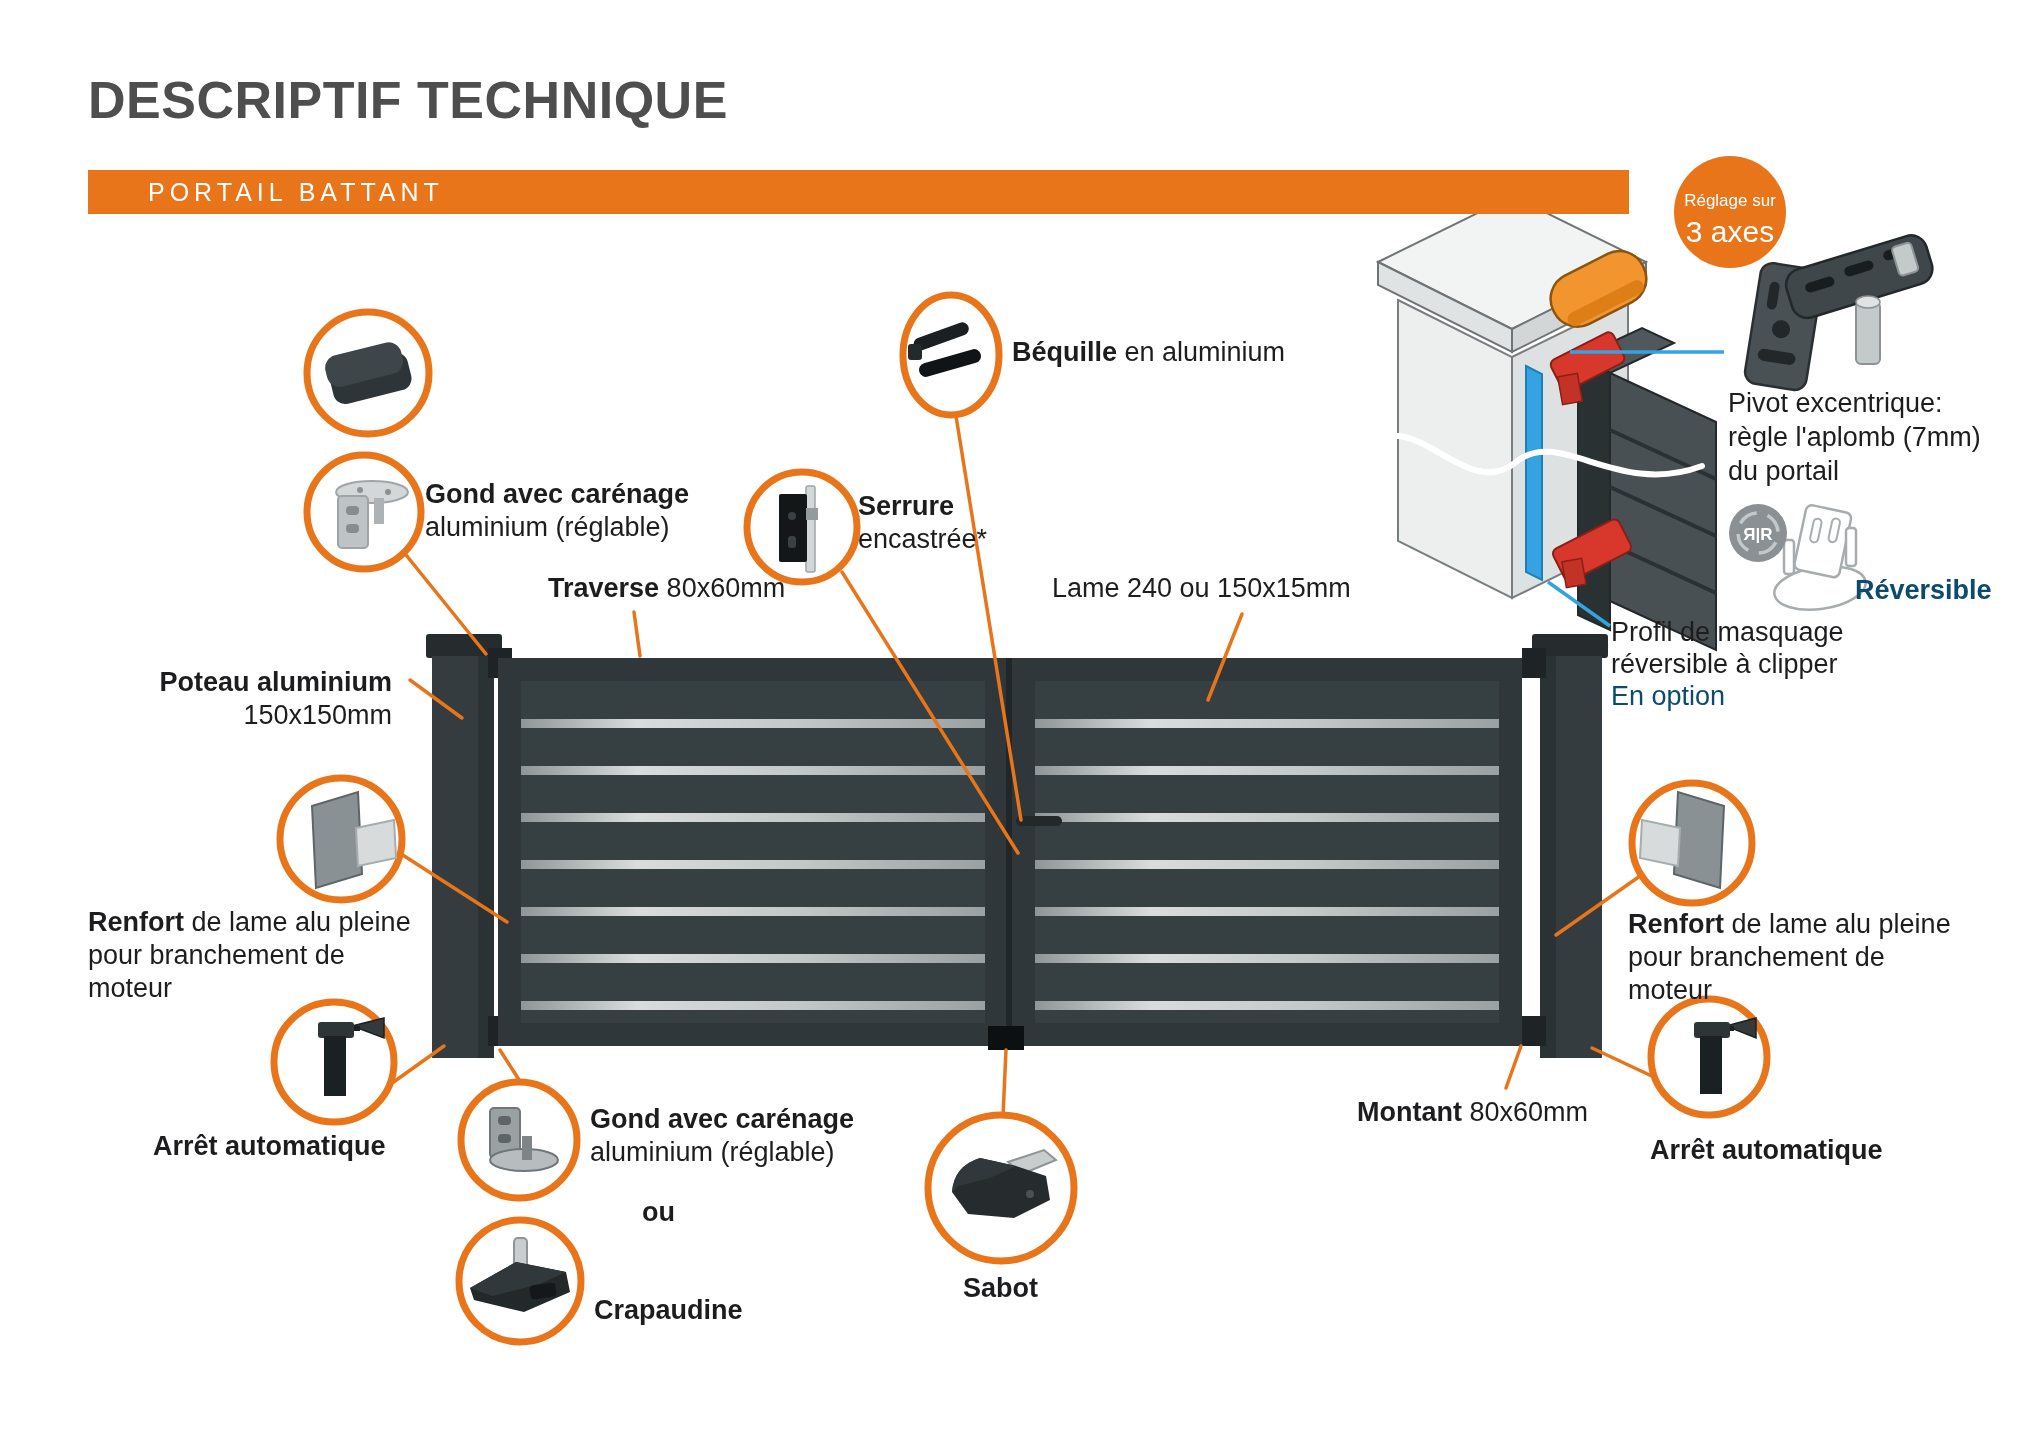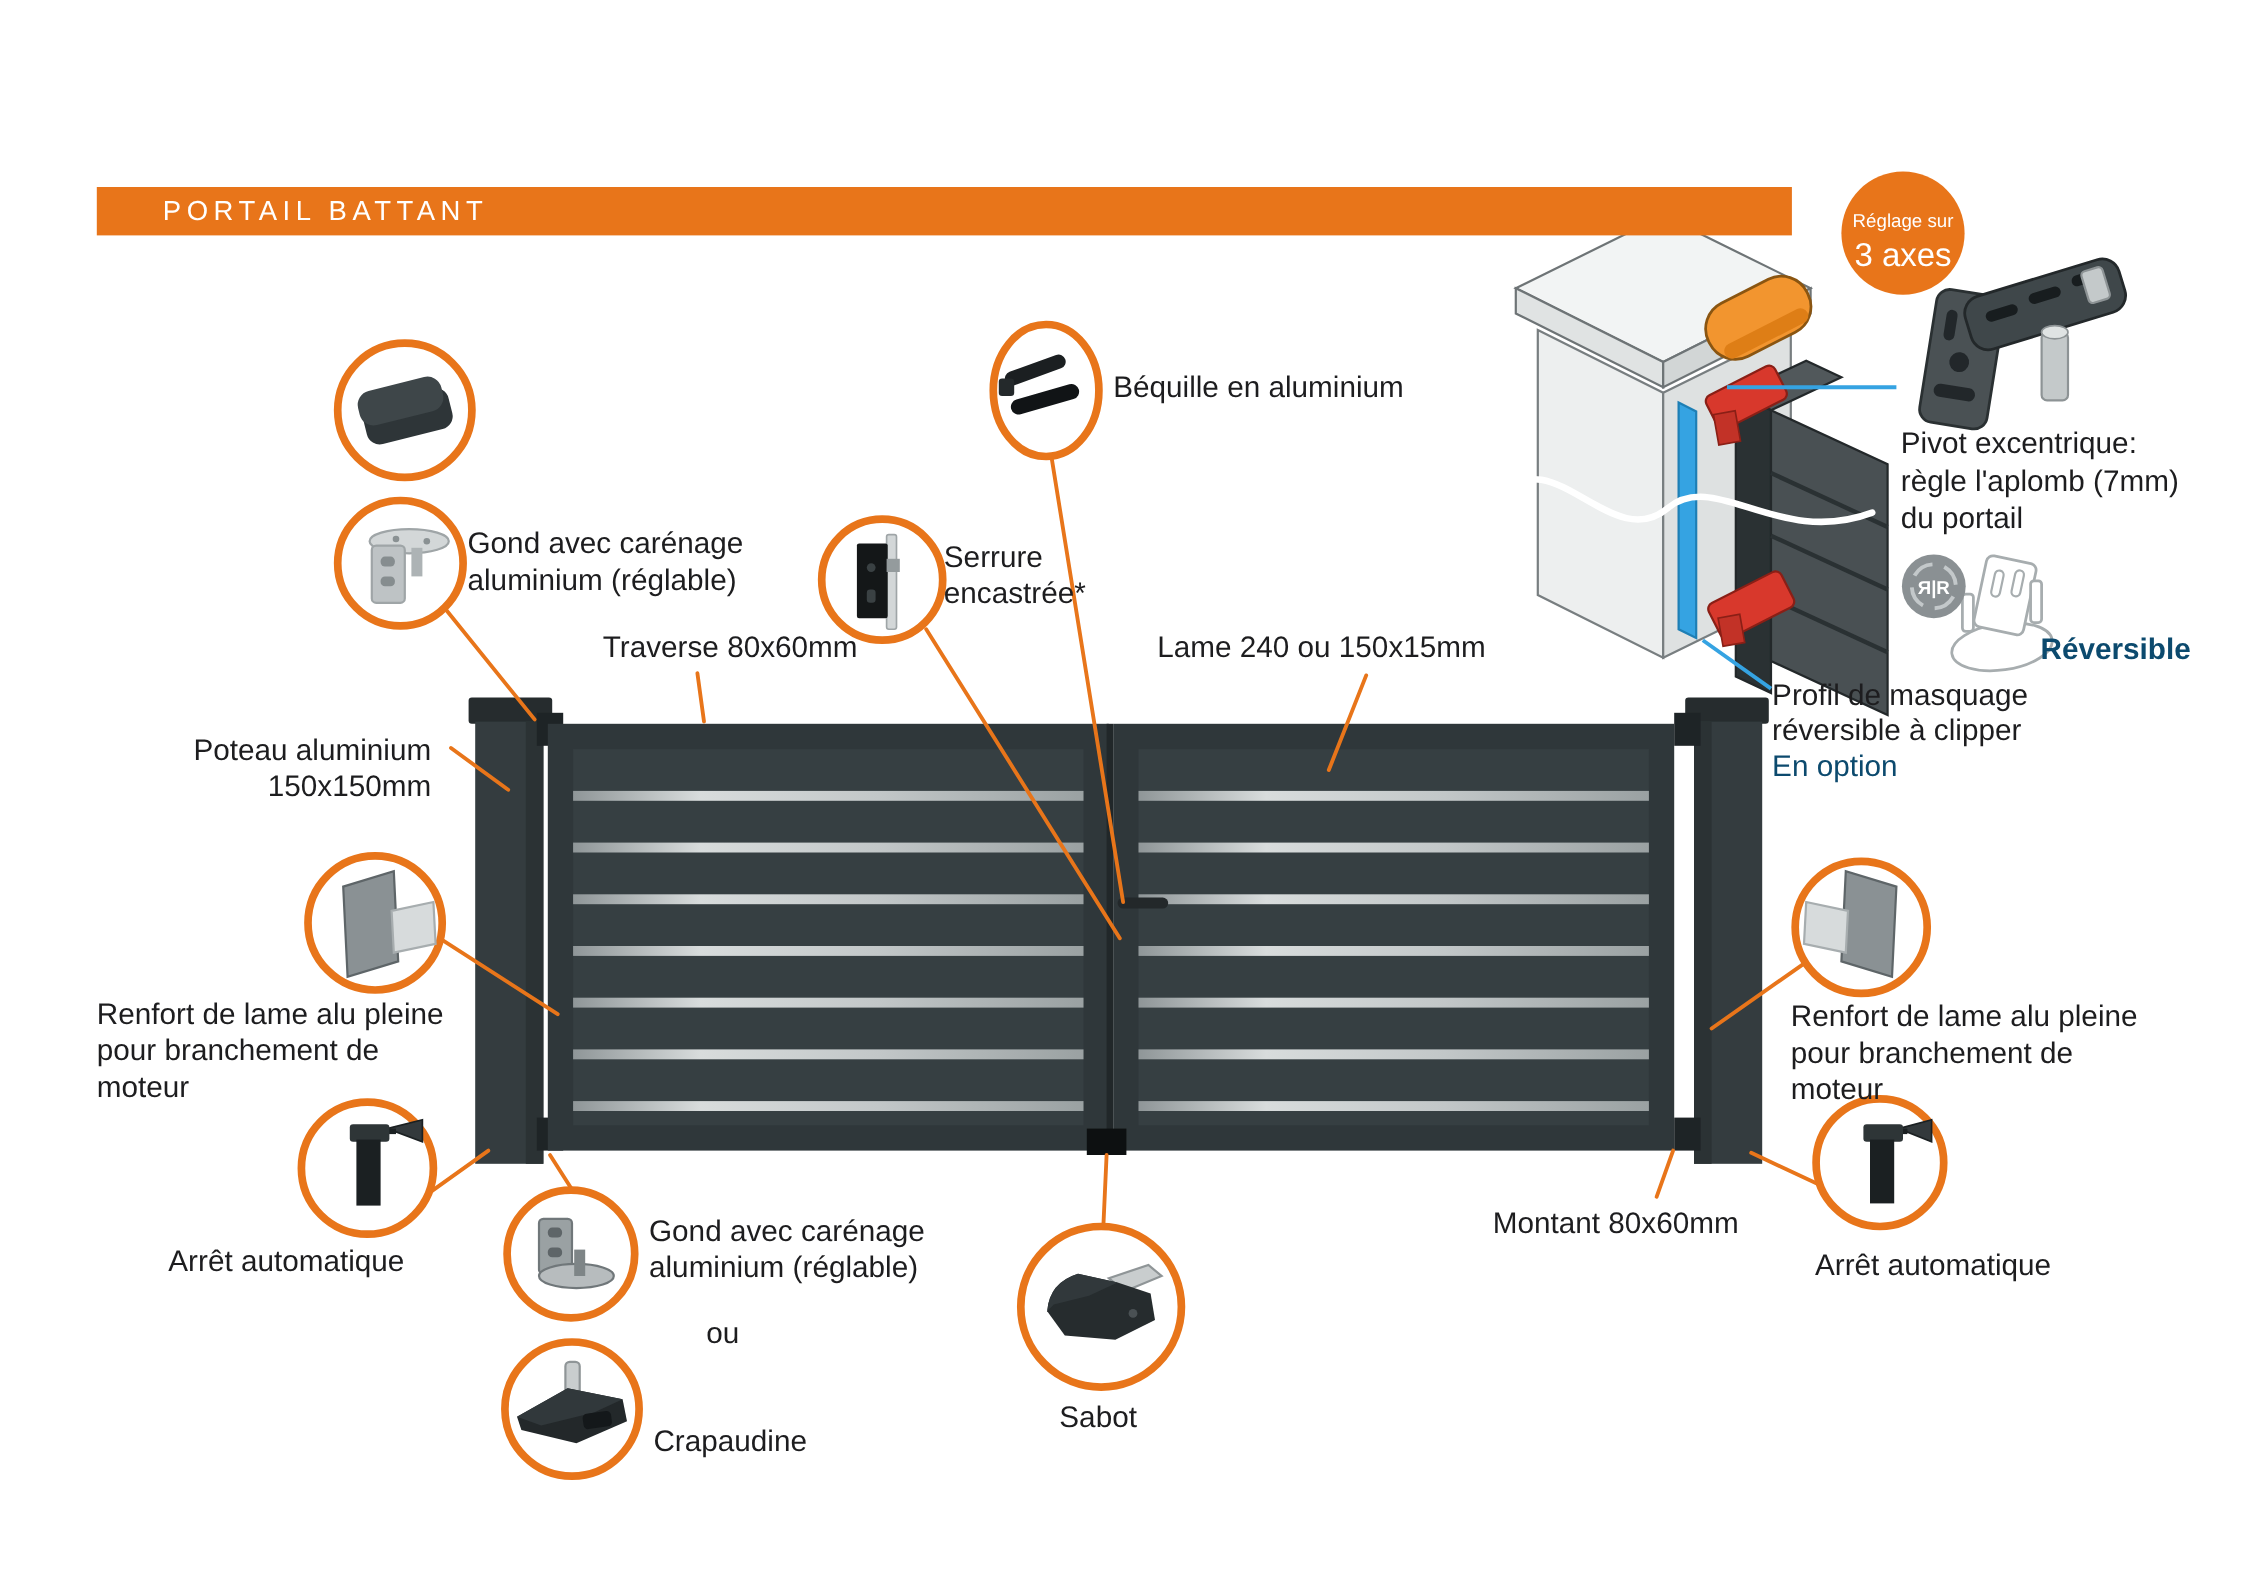--- a/index.html
+++ b/index.html
@@ -1,20 +1,20 @@
 <!DOCTYPE html>
 <html><head>
 <meta charset="utf-8">
 <style>
   html,body{margin:0;padding:0;background:#ffffff;}
   .stage{position:relative;width:2037px;height:1440px;background:#ffffff;overflow:hidden;
          font-family:"Liberation Sans",sans-serif;}
   .art{position:absolute;left:0;top:0;}
   .lbl{position:absolute;color:#1d1d1f;font-size:27px;line-height:33px;white-space:nowrap;}
-  .lbl .b{font-weight:400;}
+  .lbl .b{font-weight:700;}
   .red{color:#0c4a6e;}
   .title{position:absolute;left:88px;top:70px;font-size:52px;font-weight:800;color:#4e4e4e;
          letter-spacing:.5px;white-space:nowrap;}
   .banner{position:absolute;left:88px;top:170px;width:1541px;height:44px;background:#e8751a;}
   .banner span{display:block;padding-left:60px;line-height:44px;color:#ffffff;font-size:25px;
          letter-spacing:5px;font-weight:400;}
   .ralign{text-align:right;}
 </style>
 </head>
 <body>
@@ -238,20 +238,21 @@
       <circle cx="1758" cy="533" r="20" fill="none" stroke="#C3C8CA" stroke-width="3.5" stroke-dasharray="20 11" transform="rotate(30 1758 533)"></circle>
       <text x="1758" y="540" font-size="17" font-weight="700" fill="#FFFFFF" text-anchor="middle" font-family="Liberation Sans, sans-serif">Я|R</text>
     </g>
     <g>
       <circle cx="1730" cy="212" r="56" fill="#E8751A"></circle>
       <text x="1730" y="206" font-size="17" fill="#FFFFFF" text-anchor="middle" font-family="Liberation Sans, sans-serif">Réglage sur</text>
       <text x="1730" y="242" font-size="30" fill="#FFFFFF" text-anchor="middle" font-family="Liberation Sans, sans-serif">3 axes</text>
     </g>
   </svg>
 
+  <div class="title">DESCRIPTIF TECHNIQUE</div>
   <div class="banner">
     <span>PORTAIL BATTANT</span>
   </div>
 
   <div class="lbl" style="left:425px;top:478px;">
     <div><span class="b">Gond avec carénage</span></div>
     <div><span>aluminium (réglable)</span></div>
   </div>
 
   <div class="lbl" style="left:510px;top:572px;margin-left:38px;">

